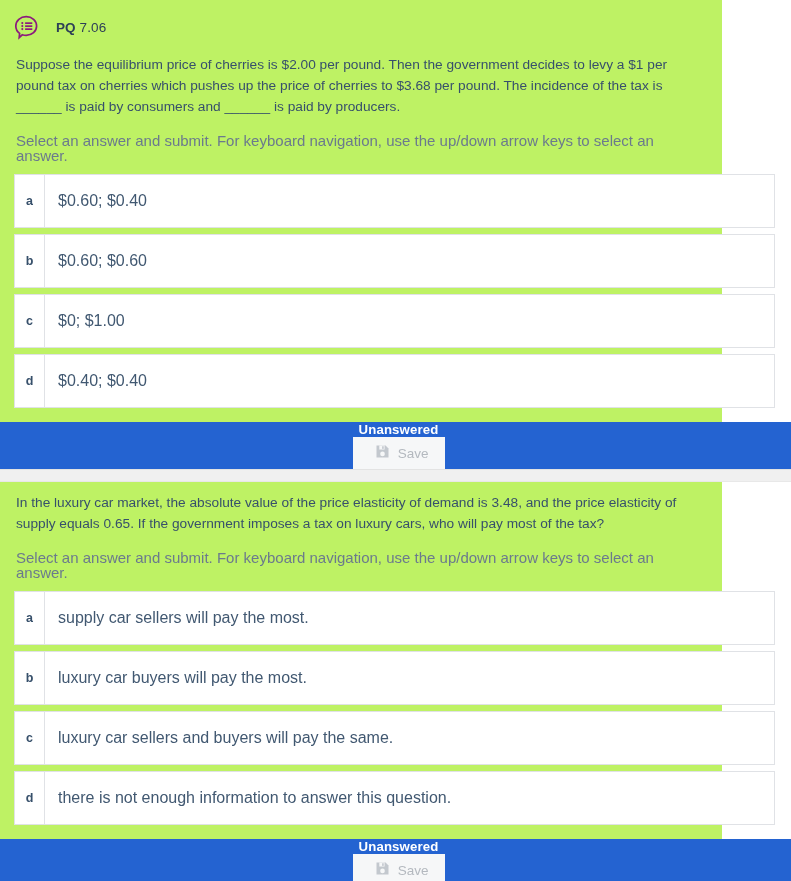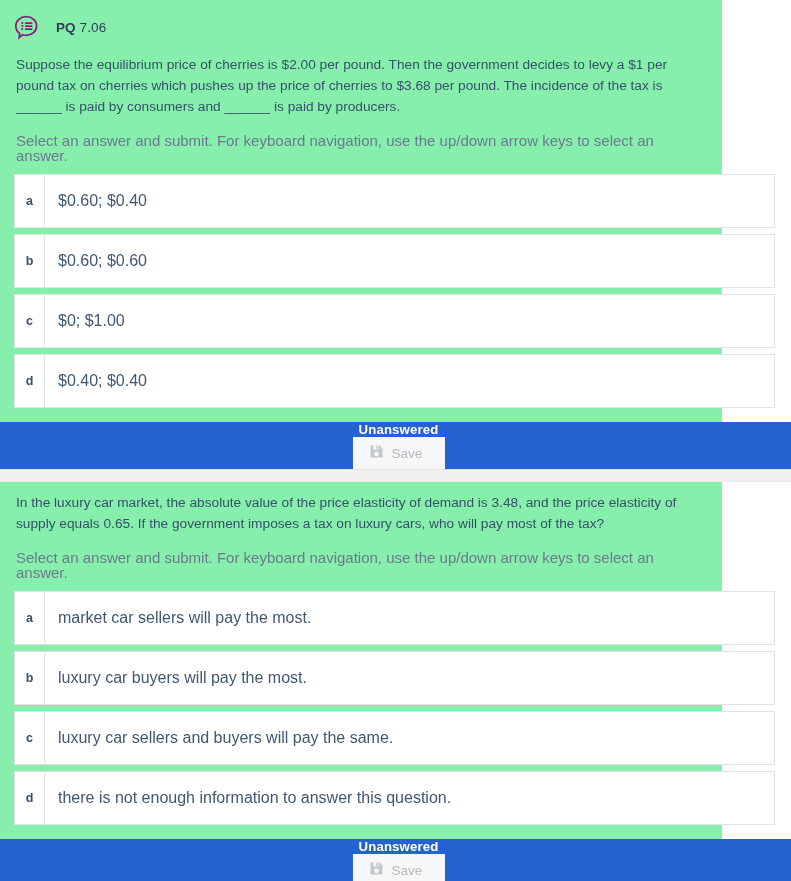--- a/index.html
+++ b/index.html
@@ -15,21 +15,21 @@
     overflow: hidden;
   }
 
   .page {
     width: 791px;
     position: relative;
   }
 
   
   .question-card {
-    background: #86efac;
+    background: #bef264;
     width: 722px;
     position: relative;
   }
 
   .card-gap {
     height: 13px;
     width: 791px;
     background: #f0f0f0;
     border-top: 1px solid #e3e3e3;
     border-bottom: 1px solid #e8e8e8;
@@ -129,21 +129,21 @@
     letter-spacing: .15px;
   }
   .save-button {
     background: #f6f7f8;
     border: none;
     border-radius: 0;
     height: 33px;
     min-width: 92px;
     display: flex;
     align-items: center;
-    justify-content: flex-start;
+    justify-content: flex-end;
     gap: 8px;
     padding: 0 16px;
     cursor: default;
   }
   .save-label {
     color: #b4b9bf;
     font-size: 13.5px;
   }
   .save-icon { display: block; }
 </style>
@@ -213,21 +213,21 @@
   <div class="question-card">
 
 
     <div class="q-stem">In the luxury car market, the absolute value of the price elasticity of demand is 3.48, and the price elasticity of supply equals 0.65. If the government imposes a tax on luxury cars, who will pay most of the tax?</div>
 
     <div class="q-instructions">Select an answer and submit. For keyboard navigation, use the up/down arrow keys to select an answer.</div>
 
     <div class="options">
       <div class="option">
         <div class="option-letter">a</div>
-        <div class="option-text">market car sellers will pay the most.</div>
+        <div class="option-text">supply car sellers will pay the most.</div>
       </div>
       <div class="option">
         <div class="option-letter">b</div>
         <div class="option-text">luxury car buyers will pay the most.</div>
       </div>
       <div class="option">
         <div class="option-letter">c</div>
         <div class="option-text">luxury car sellers and buyers will pay the same.</div>
       </div>
       <div class="option">

